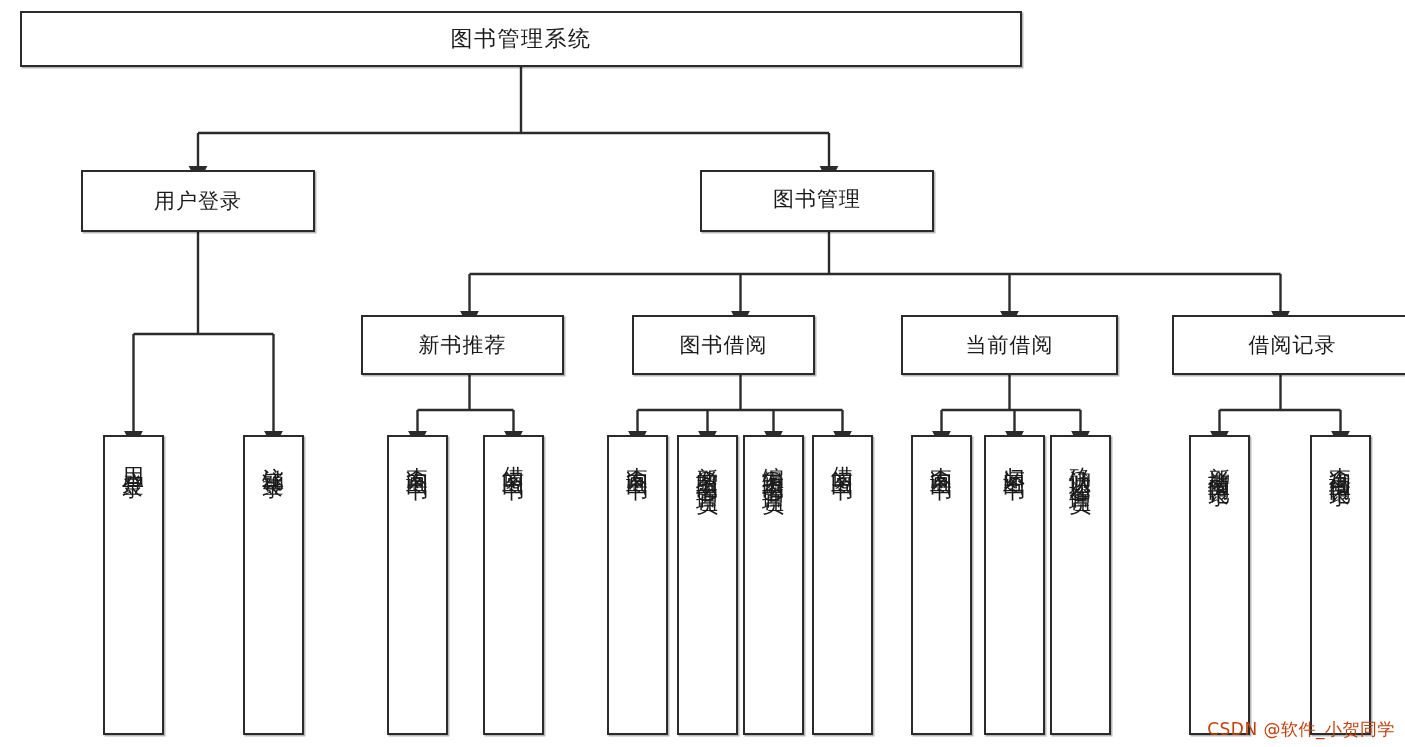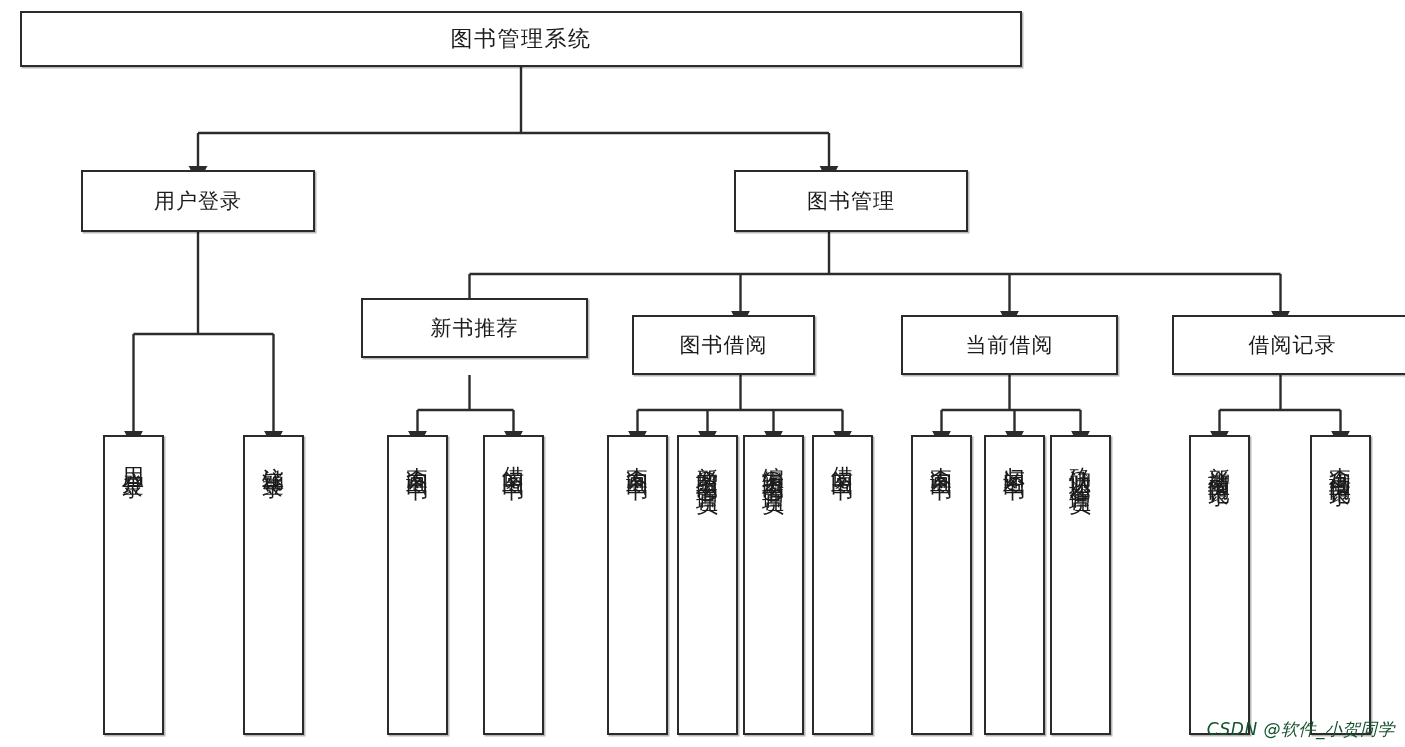--- a/index.html
+++ b/index.html
@@ -64,24 +64,23 @@
     font-size: 22px;
     line-height: 1.05;
     letter-spacing: 4px;
     white-space: nowrap;
   }
   #watermark {
     position: absolute;
     right: 10px;
     bottom: 6px;
     font-size: 17px;
-    color: #14532d;
+    color: #c2410c;
     letter-spacing: 0.5px;
     white-space: nowrap;
-    font-style: italic;
   }
 </style>
 </head>
 <body>
 
 <div id="diagram-root">
 
   <svg id="edges-layer" viewBox="0 0 1405 747" xmlns="http://www.w3.org/2000/svg">
     <defs>
       <marker id="arrowhead" markerWidth="9" markerHeight="9" refX="1.2" refY="4.5" orient="auto" markerUnits="strokeWidth">
@@ -125,24 +124,24 @@
       </g>
   </svg>
 
   <div id="nodes-layer">
       <div class="node horiz root" style="left: 20px; top: 11px; width: 1002px; height: 56px;">
         <span class="node-label">图书管理系统</span>
       </div>
       <div class="node horiz" style="left: 81px; top: 170px; width: 234px; height: 62px;">
         <span class="node-label">用户登录</span>
       </div>
-      <div class="node horiz" style="left: 734px; top: 170px; width: 234px; height: 62px;">
+      <div class="node horiz" style="left: 700px; top: 170px; width: 234px; height: 62px; font-family: Liberation Mono, monospace;">
         <span class="node-label">图书管理</span>
       </div>
-      <div class="node horiz" style="left: 361px; top: 298px; width: 227px; height: 60px;">
+      <div class="node horiz" style="left: 361px; top: 315px; width: 203px; height: 60px;">
         <span class="node-label">新书推荐</span>
       </div>
       <div class="node horiz" style="left: 632px; top: 315px; width: 183px; height: 60px;">
         <span class="node-label">图书借阅</span>
       </div>
       <div class="node horiz" style="left: 901px; top: 315px; width: 217px; height: 60px; font-family: Liberation Serif, serif;">
         <span class="node-label">当前借阅</span>
       </div>
       <div class="node horiz" style="left: 1172px; top: 315px; width: 241px; height: 60px;">
         <span class="node-label">借阅记录</span>

